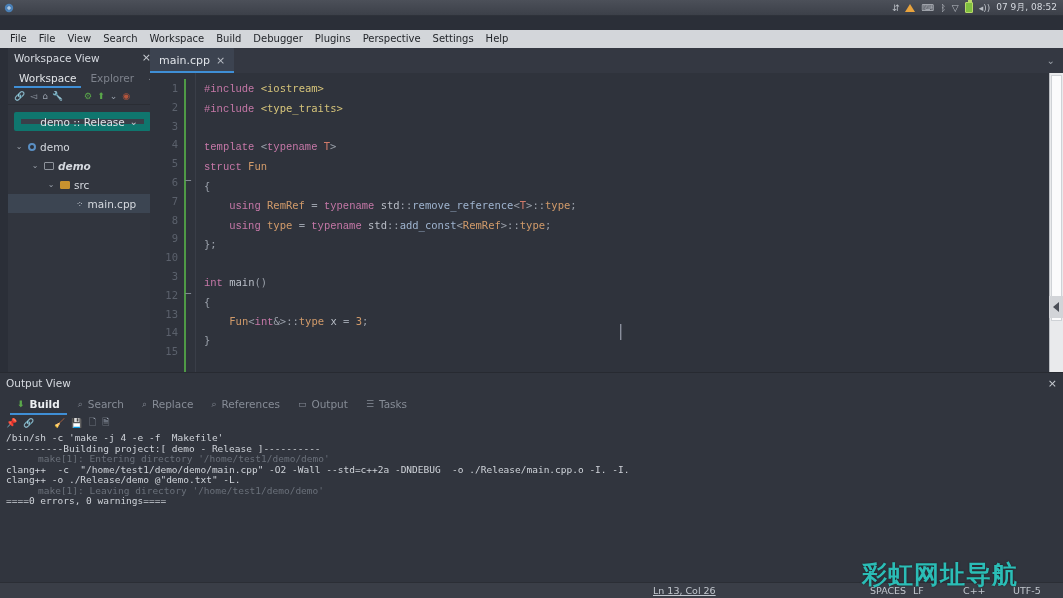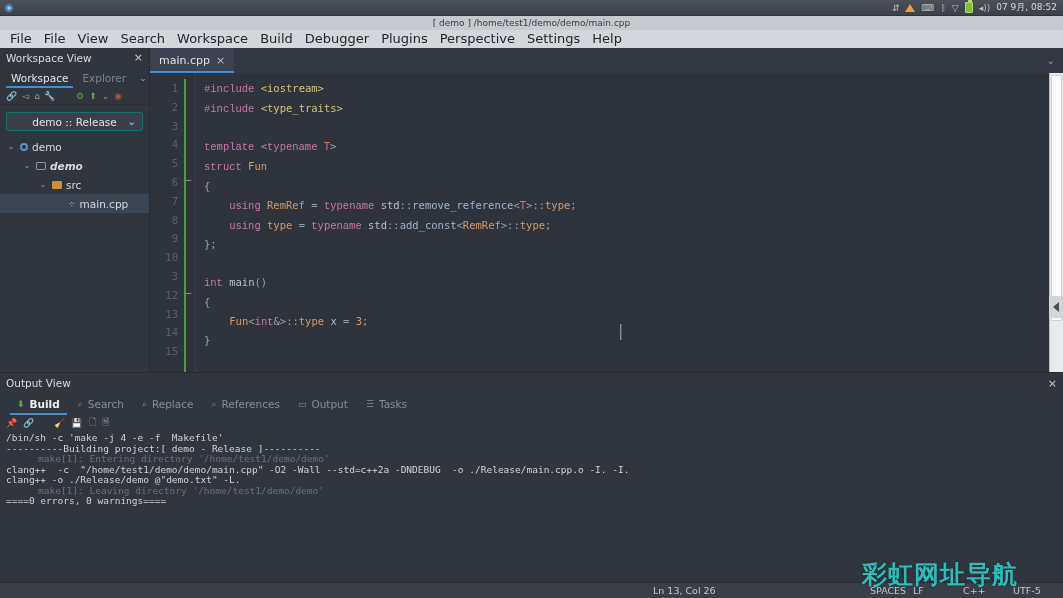--- a/index.html
+++ b/index.html
@@ -45,30 +45,30 @@
     position: absolute; left: 0; top: 16px; width: 1063px; height: 14px;
     background: #c6c9cd;
     display: flex; align-items: center; justify-content: center;
     font-size: 9px; color: #3a3d42;
   }
 
   
   .menubar {
     position: absolute; left: 0; top: 30px; width: 1063px; height: 18px;
     background: #d3d6da; display: flex; align-items: center;
-    padding-left: 4px; font-size: 13px; color: #23262b;
+    padding-left: 4px; font-size: 10px; color: #23262b;
   }
   .menubar .mi { padding: 0 6px; line-height: 18px; }
 
   
   .main { position: absolute; left: 0; top: 48px; width: 1063px; height: 534px; }
 
   
   .sidebar {
-    position: absolute; left: 0; top: 0; width: 150px; height: 372px;
+    position: absolute; left: 8px; top: 0; width: 150px; height: 372px;
     background: #31353e; border-right: 1px solid #272a31;
     display: flex; flex-direction: column;
   }
   .sb-header {
     height: 19px; display: flex; align-items: center;
     padding: 0 4px 0 6px; font-size: 10.5px; color: #d6dae0;
   }
   .sb-header .x { margin-left: auto; color: #c8ccd2; font-size: 11px; padding: 0 2px; }
   .sb-tabs { height: 21px; display: flex; align-items: stretch; padding-left: 4px; font-size: 10.5px; }
   .sb-tab { padding: 0 7px; display: flex; align-items: center; color: #7d828c; position: relative; }
@@ -79,21 +79,21 @@
   .sb-tabs .caret { margin-left: auto; padding: 0 6px; display:flex; align-items:center; color:#9aa0a8; font-size:9px; }
   .sb-toolbar {
     height: 17px; display: flex; align-items: center; gap: 5px;
     padding: 0 6px; border-bottom: 1px solid #2a2d34;
   }
   .ic { font-size: 9px; color: #9aa2ae; line-height: 1; }
   .ic.green { color: #5aa84a; }
   .ic.red { color: #b4553c; }
   .sb-combo {
     margin: 7px 6px 4px 6px; height: 19px; background: #3a3f49;
-    border: 1px solid #0f766e; border-radius: 2px;
+    border: 7px solid #0f766e; border-radius: 2px;
     display: flex; align-items: center; justify-content: center;
     font-size: 10.5px; color: #dfe2e7; position: relative;
   }
   .sb-combo .cv { position: absolute; right: 6px; color: #c3c8cf; font-size: 10px; }
   .tree { padding-top: 2px; font-size: 10.5px; color: #d5d9df; flex: 1; }
   .tnode { height: 19px; display: flex; align-items: center; gap: 4px; padding-right: 4px; }
   .tnode.sel { background: #3c4552; }
   .tw { display: inline-block; width: 10px; text-align: center; color: #9aa1aa; font-size: 8px; }
   .dot { width: 8px; height: 8px; border-radius: 50%; border: 2px solid #5a8fc4; background:#2b2f38; }
   .folder { width: 10px; height: 8px; border: 1px solid #8e939b; border-radius: 1px; }
@@ -186,21 +186,21 @@
   }
   .log .dim { color: #6a707a; margin-left: 32px; }
 
   
   .statusbar {
     position: absolute; left: 0; top: 582px; width: 1063px; height: 16px;
     background: #3a3e47; display: flex; align-items: center;
     font-size: 9.5px; color: #c2c7ce; border-top: 1px solid #2b2e35;
   }
   .sbcell { padding: 0 8px; }
-  .sb-ln { position: absolute; left: 645px; }
+  .sb-ln { position: absolute; left: 645px; text-decoration: underline; }
   .sb-spaces { position: absolute; left: 862px; }
   .sb-lf { position: absolute; left: 905px; }
   .sb-cpp { position: absolute; left: 955px; }
   .sb-enc { position: absolute; left: 1005px; }
 
   .watermark {
     position: absolute; left: 862px; top: 558px; width: 205px; height: 32px;
     font-family: "DejaVu Sans", sans-serif; font-weight: bold; font-size: 25px;
     color: #2bbdb6; letter-spacing: 1px; white-space: nowrap;
     text-shadow: 0 0 2px rgba(0,0,0,.5);
@@ -223,23 +223,20 @@
       <span class="warn-tri"></span>
       <span class="glyph">⌨</span>
       <span class="glyph">ᛒ</span>
       <span class="glyph">▽</span>
       <span class="batt"></span>
       <span class="glyph">◂))</span>
       <span>07 9月, 08:52</span>
     </div>
   </div>
 
-  <div class="titlebar">
-    <span>[ demo ] /home/test1/demo/demo/main.cpp</span>
-  </div>
 
   <div class="menubar" id="menubar">
       <span class="mi">File</span>
       <span class="mi">File</span>
       <span class="mi">View</span>
       <span class="mi">Search</span>
       <span class="mi">Workspace</span>
       <span class="mi">Build</span>
       <span class="mi">Debugger</span>
       <span class="mi">Plugins</span>

